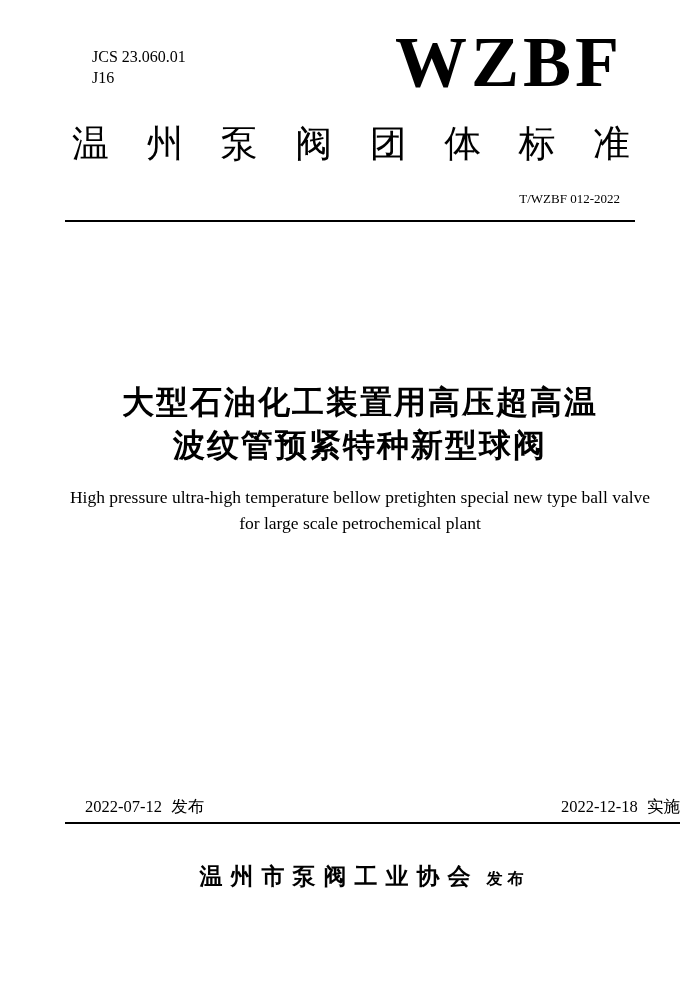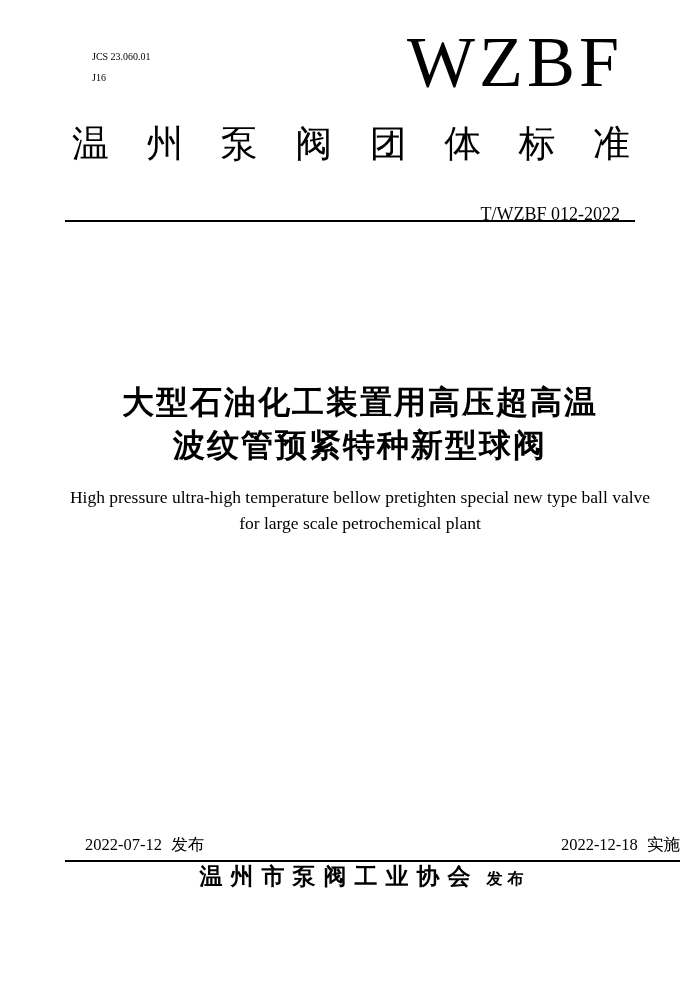--- a/index.html
+++ b/index.html
@@ -13,32 +13,32 @@
     margin: 0 auto;
     overflow: hidden;
     font-family: "Liberation Serif", serif;
   }
 
   
   .ics-block {
     position: absolute;
     left: 92px;
     top: 46px;
-    font-size: 10px;
+    font-size: 16px;
     line-height: 21px;
     font-family: "Liberation Serif", serif;
   }
 
   
   .logo {
     position: absolute;
     top: 26px;
     right: 77px;
     font-family: "Liberation Serif", serif;
-    font-weight: normal;
+    font-weight: bold;
     font-size: 72px;
     line-height: 72px;
     letter-spacing: 4px;
   }
 
   
   .standard-type {
     position: absolute;
     left: 72px;
     top: 123px;
@@ -46,23 +46,23 @@
     font-family: Liberation Sans, sans-serif;
     font-size: 37px;
     line-height: 42px;
     text-align: justify;
     text-align-last: justify;
     white-space: normal;
   }
 
   .standard-number {
     position: absolute;
-    top: 204px;
+    top: 191px;
     right: 80px;
-    font-size: 18px;
+    font-size: 13px;
     font-family: "Liberation Serif", serif;
   }
 
   .rule-top {
     position: absolute;
     top: 220px;
     left: 65px;
     width: 570px;
     height: 2px;
     background: #000;
@@ -92,21 +92,21 @@
     font-family: "Liberation Serif", serif;
     font-size: 17.5px;
     line-height: 26px;
     font-weight: normal;
   }
 
   
   .dates-row {
     position: absolute;
     left: 65px;
-    top: 834px;
+    top: 796px;
     width: 615px;
     display: flex;
     justify-content: space-between;
     align-items: baseline;
     border-bottom: 2px solid #000;
     padding-bottom: 4px;
     font-size: 16.5px;
   }
   .date-item { white-space: nowrap; }
   .date-item.left { padding-left: 20px; }

